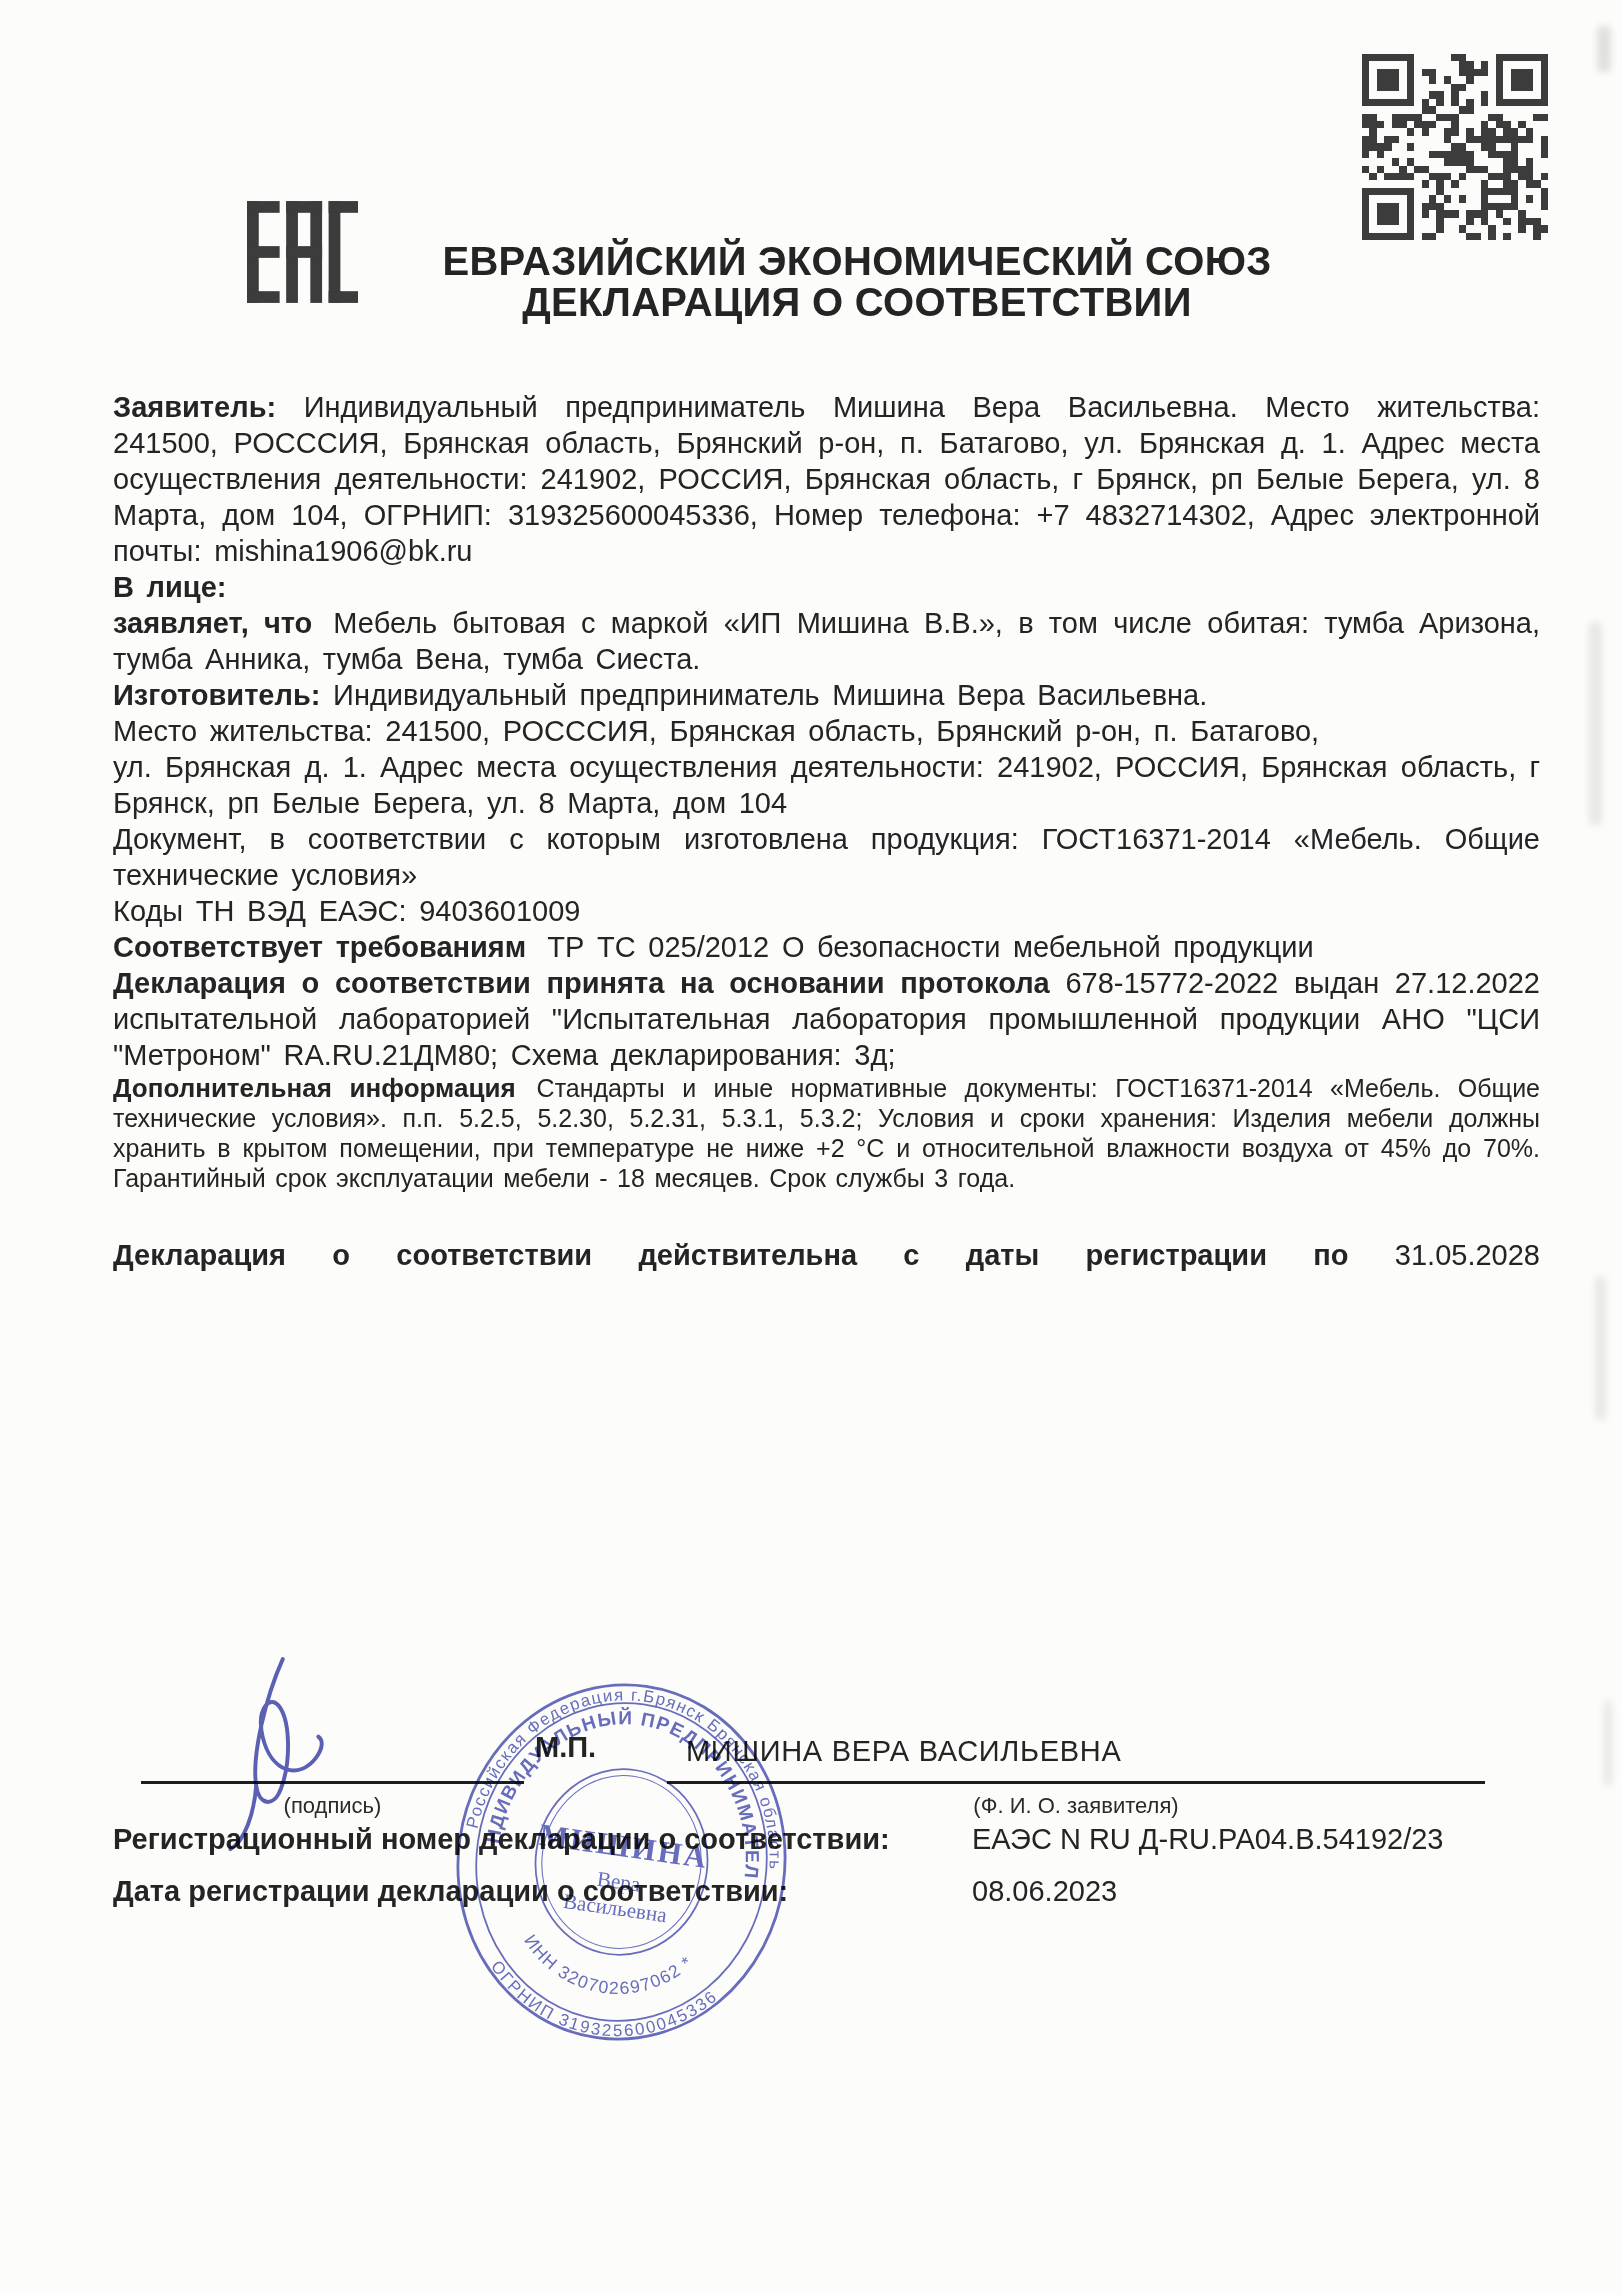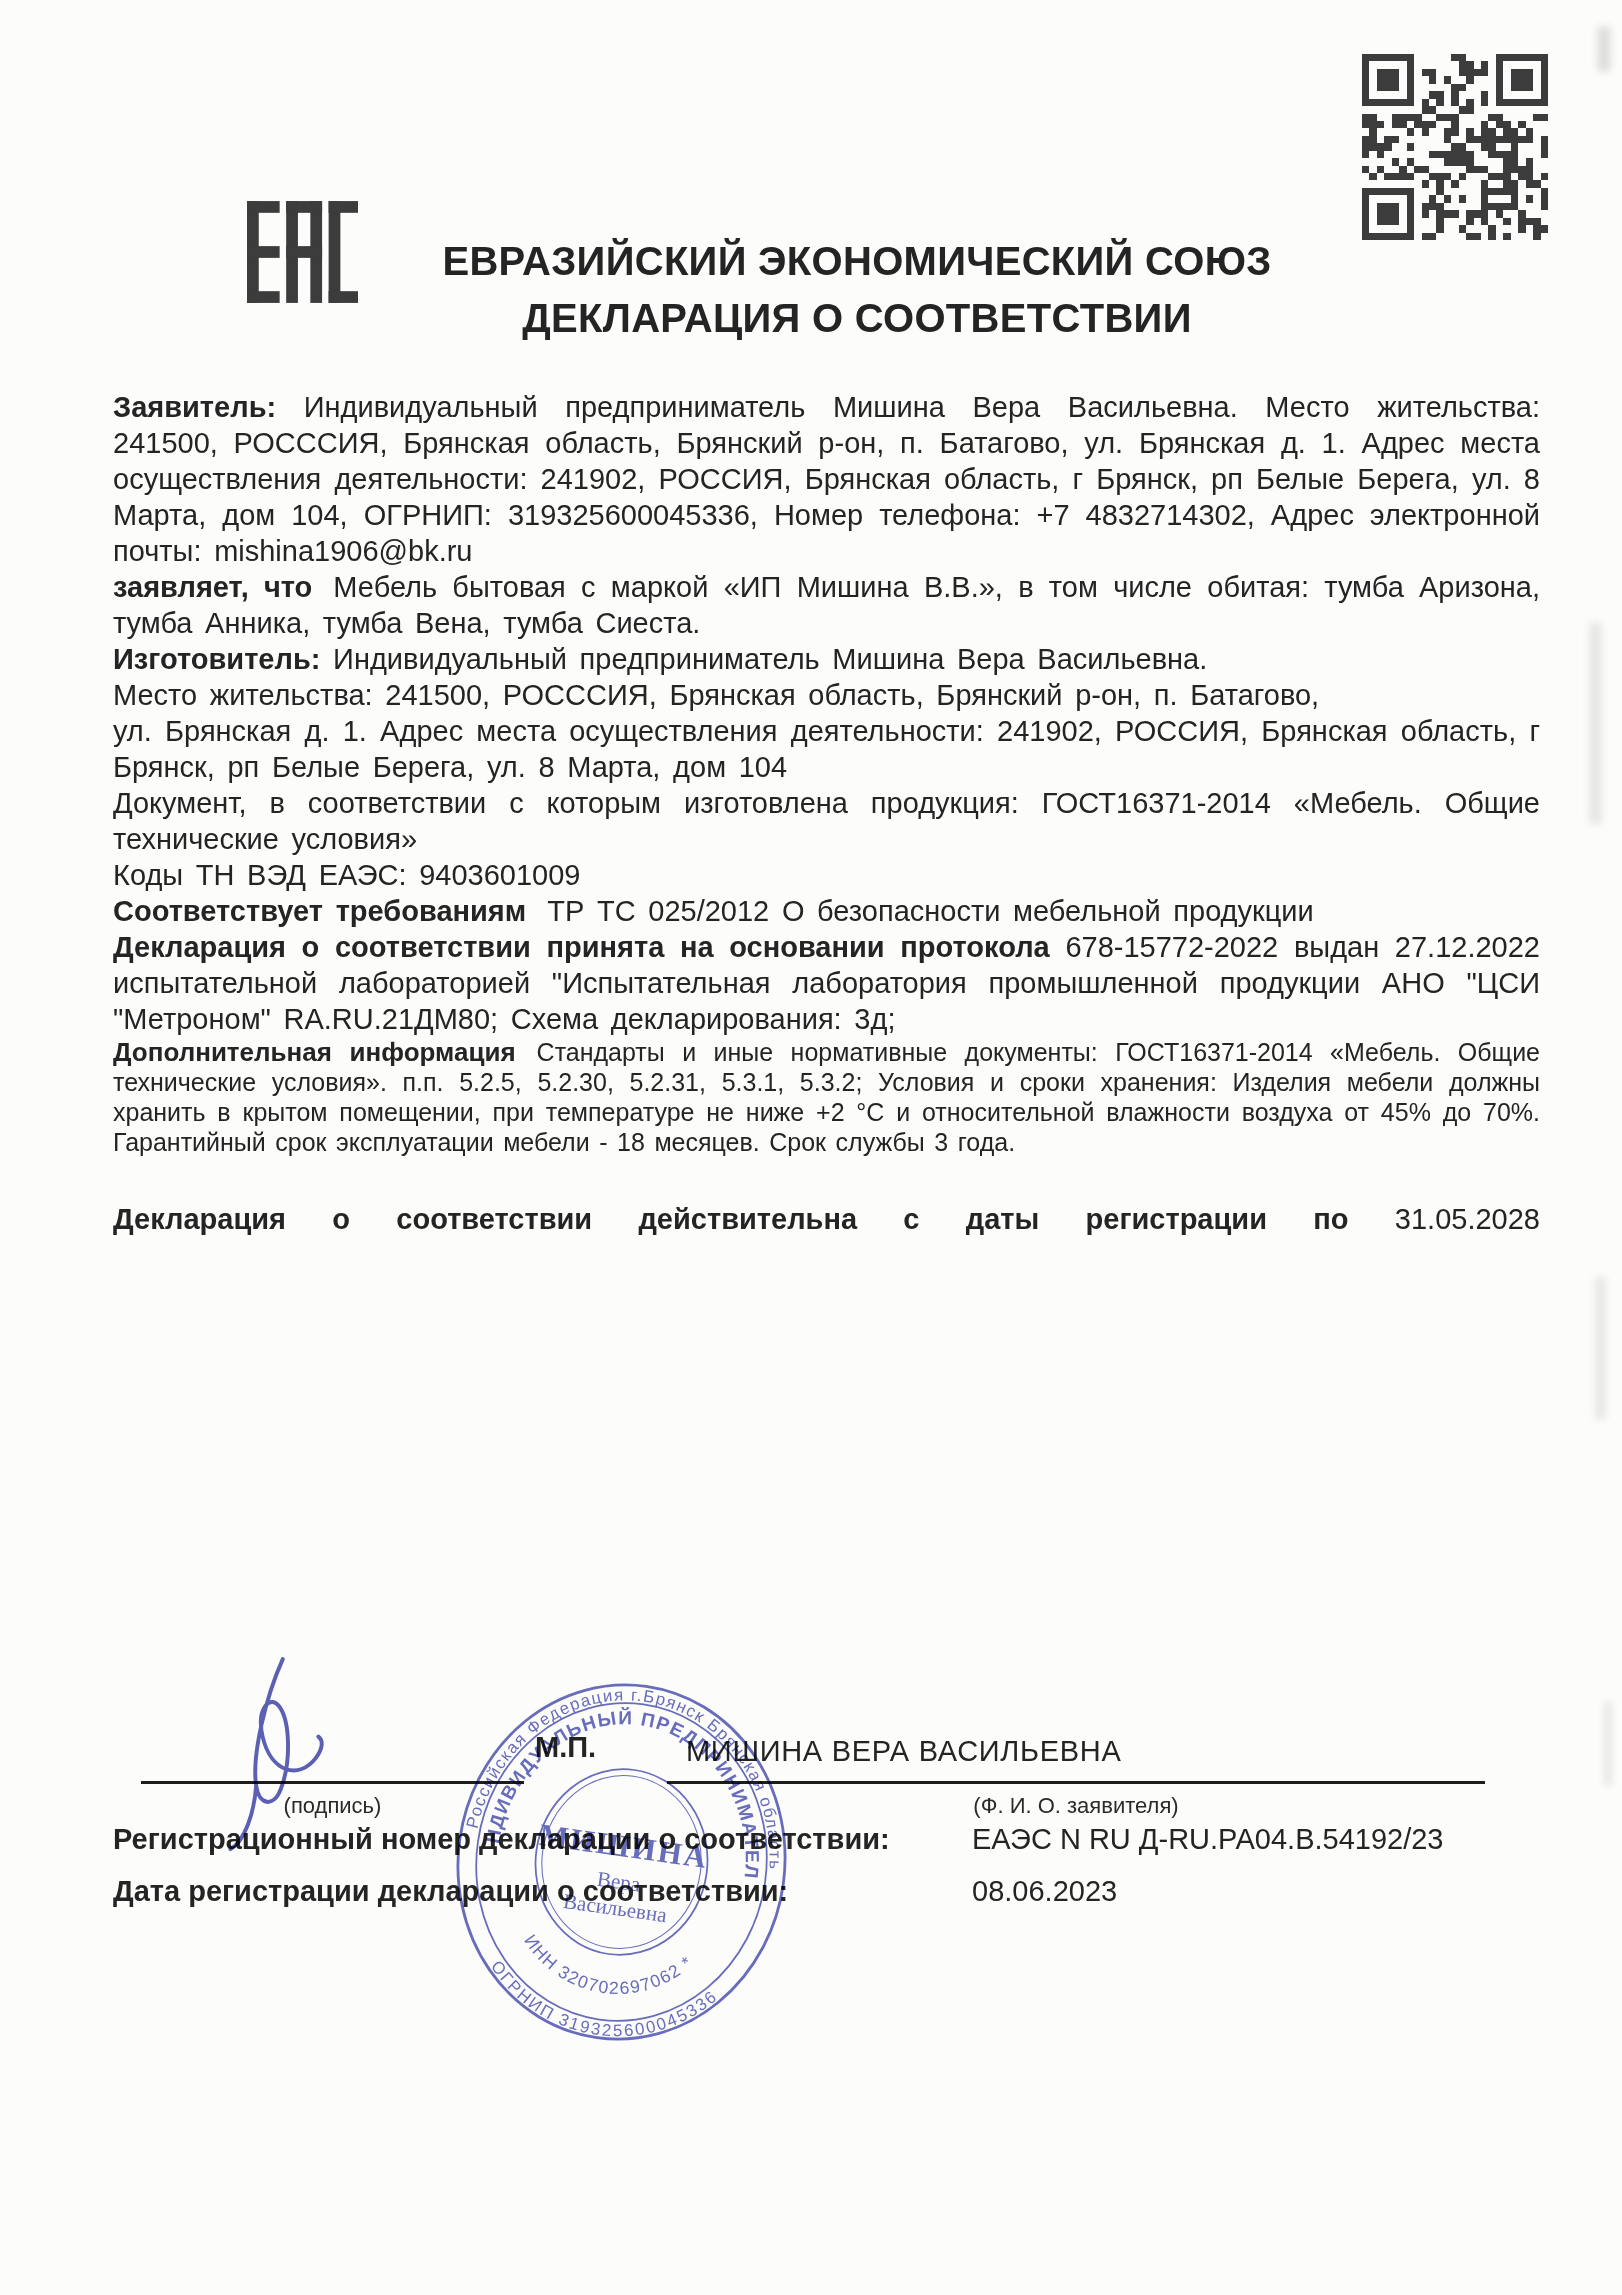--- a/index.html
+++ b/index.html
@@ -3,21 +3,21 @@
 <meta charset="utf-8">
 <style>
   html,body{margin:0;padding:0;}
   .page{position:relative;width:1623px;height:2295px;background:#fcfcfb;overflow:hidden;
         font-family:"Liberation Sans","DejaVu Sans",sans-serif;color:#242424;}
   
   .eac-logo{position:absolute;left:247px;top:201px;width:111px;height:102px;}
   .qr{position:absolute;left:1362px;top:54px;width:186px;height:186px;}
   .titles{position:absolute;left:196px;top:243px;width:1322px;text-align:center;
           font-weight:bold;font-size:40px;line-height:37px;letter-spacing:0.3px;}
-  .titles .t2{margin-top:20px;}
+  .titles .t2{margin-top:4px;}
   
   .content{position:absolute;left:113px;top:389px;width:1427px;
            font-size:29px;line-height:36px;word-spacing:4.6px;}
   .content p{margin:0;}
   .j{text-align:justify;}
   .gap{margin-right:21px;}
   .h-inperson{margin-top:18.3px;}
   .p-declares{margin-top:6.5px;}
   .p-basis{margin-top:92px;}
   .p-addl{margin-top:18.3px;font-size:25px;line-height:30px;word-spacing:2.6px;}
@@ -376,20 +376,21 @@
     </svg>
 
   <div class="titles">
     <div class="t1">ЕВРАЗИЙСКИЙ ЭКОНОМИЧЕСКИЙ СОЮЗ</div>
     <div class="t2">ДЕКЛАРАЦИЯ О СООТВЕТСТВИИ</div>
   </div>
 
   <div class="content">
     <p class="j"><b>Заявитель:</b> <span>Индивидуальный предприниматель Мишина Вера Васильевна. Место жительства: 241500, РОСССИЯ, Брянская область, Брянский р-он, п. Батагово, ул. Брянская д. 1. Адрес места осуществления деятельности: 241902, РОССИЯ, Брянская область, г Брянск, рп Белые Берега, ул. 8 Марта, дом 104, ОГРНИП: 319325600045336, Номер телефона: +7 4832714302, Адрес электронной почты: mishina1906@bk.ru</span></p>
 
+    <p class="h-inperson"><b>В лице:</b></p>
 
     <p class="j p-declares"><b class="gap">заявляет, что</b><span>Мебель бытовая с маркой «ИП Мишина В.В.», в том числе обитая: тумба Аризона, тумба Анника, тумба Вена, тумба Сиеста.</span></p>
 
     <p><b>Изготовитель:</b> <span>Индивидуальный предприниматель Мишина Вера Васильевна.</span></p>
 
     <p>Место жительства: 241500, РОСССИЯ, Брянская область, Брянский р-он, п. Батагово,</p>
 
     <p class="j">ул. Брянская д. 1. Адрес места осуществления деятельности: 241902, РОССИЯ, Брянская область, г Брянск, рп Белые Берега, ул. 8 Марта, дом 104</p>
 
     <p class="j">Документ, в соответствии с которым изготовлена продукция: ГОСТ16371-2014 «Мебель. Общие технические условия»</p>

